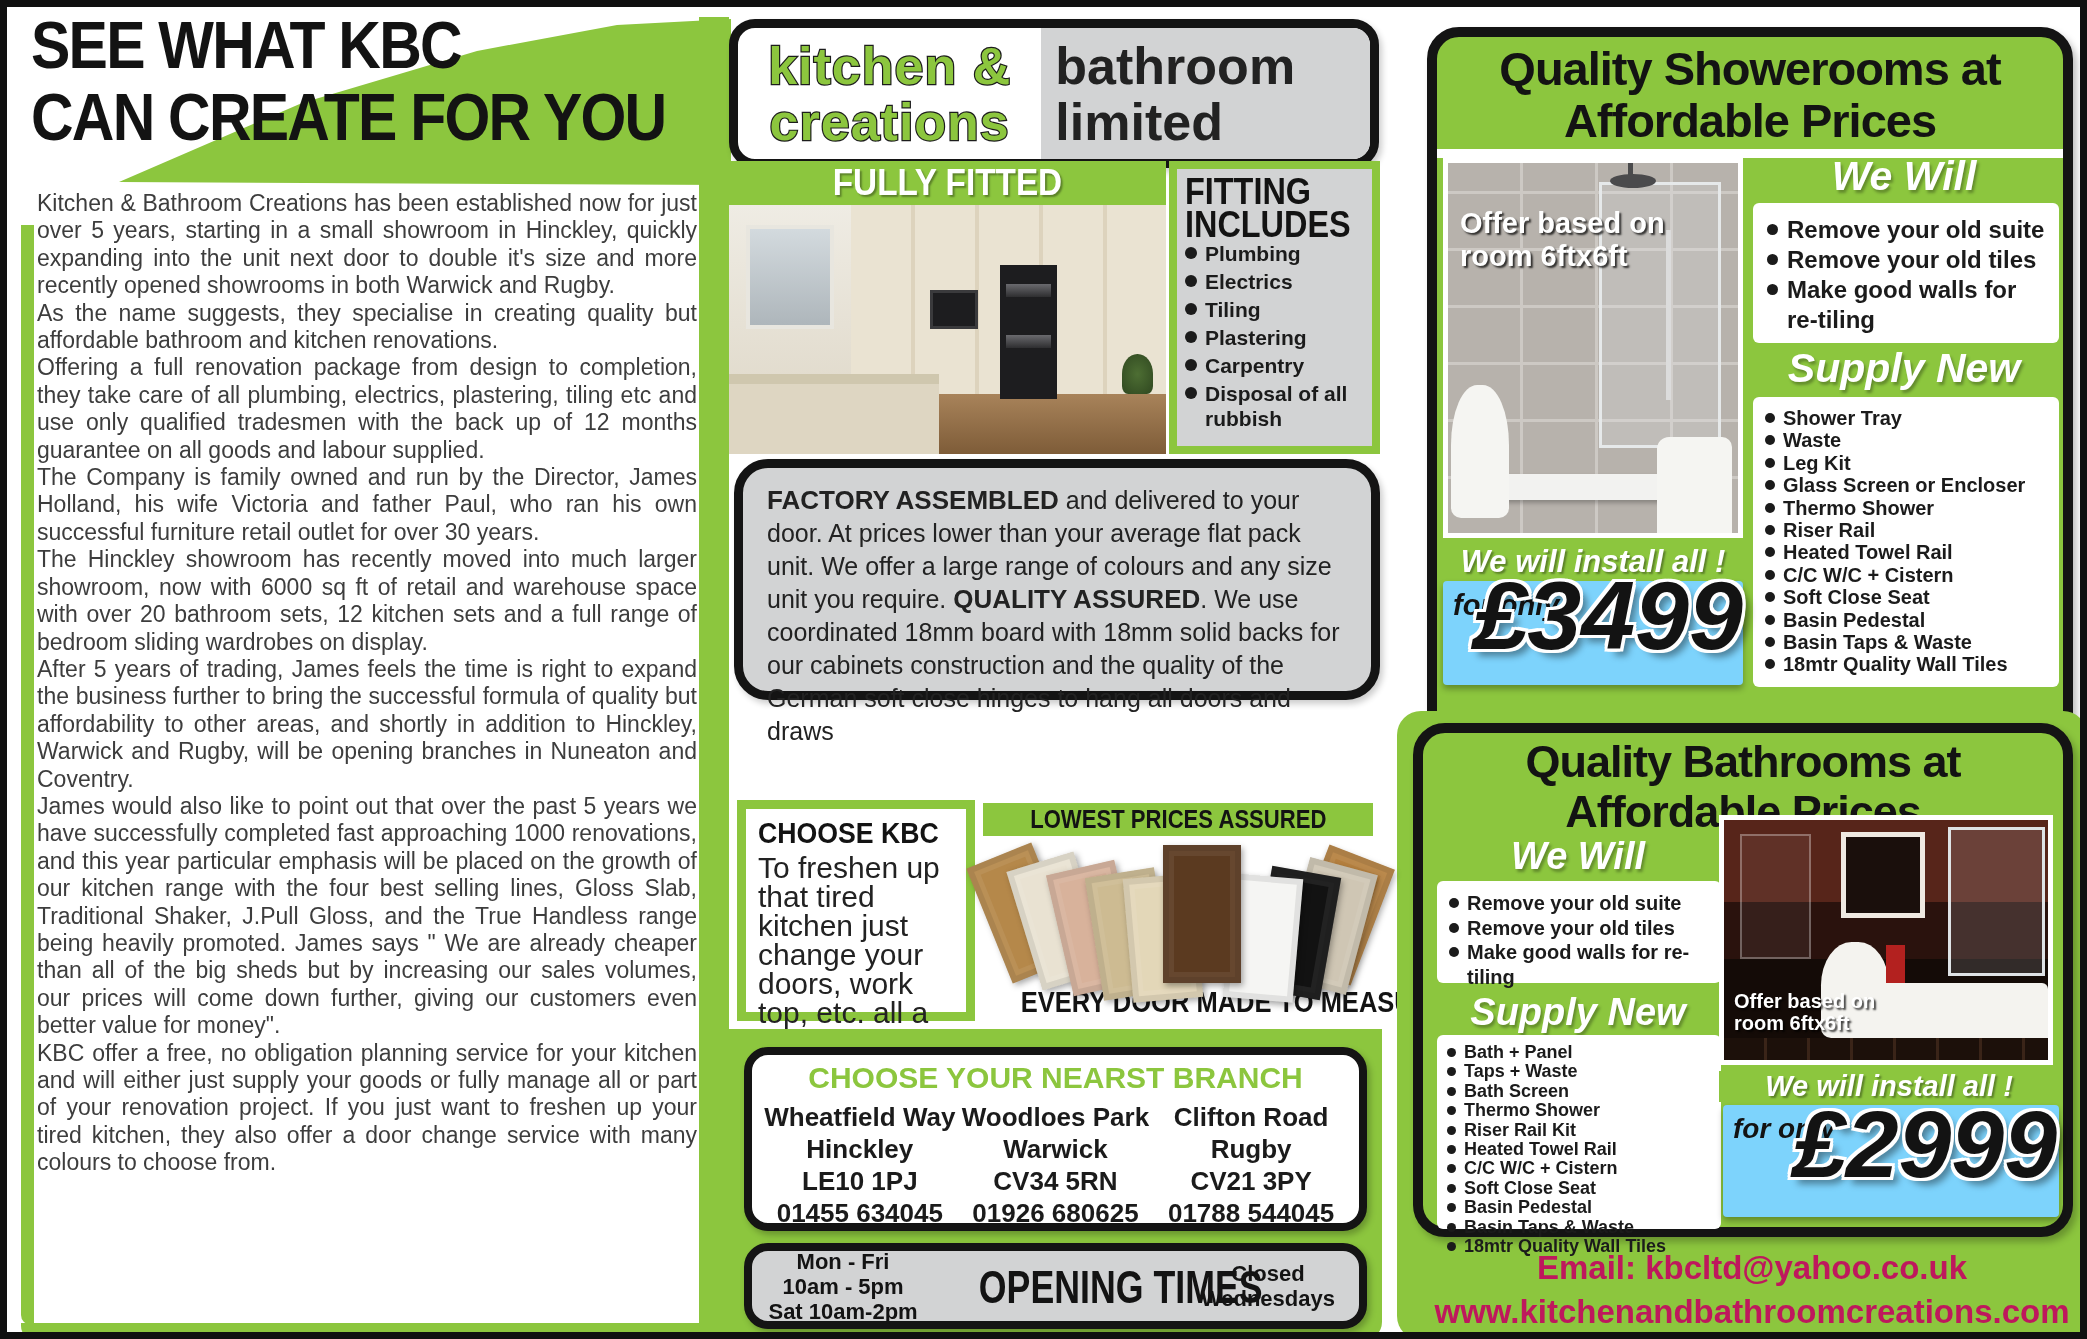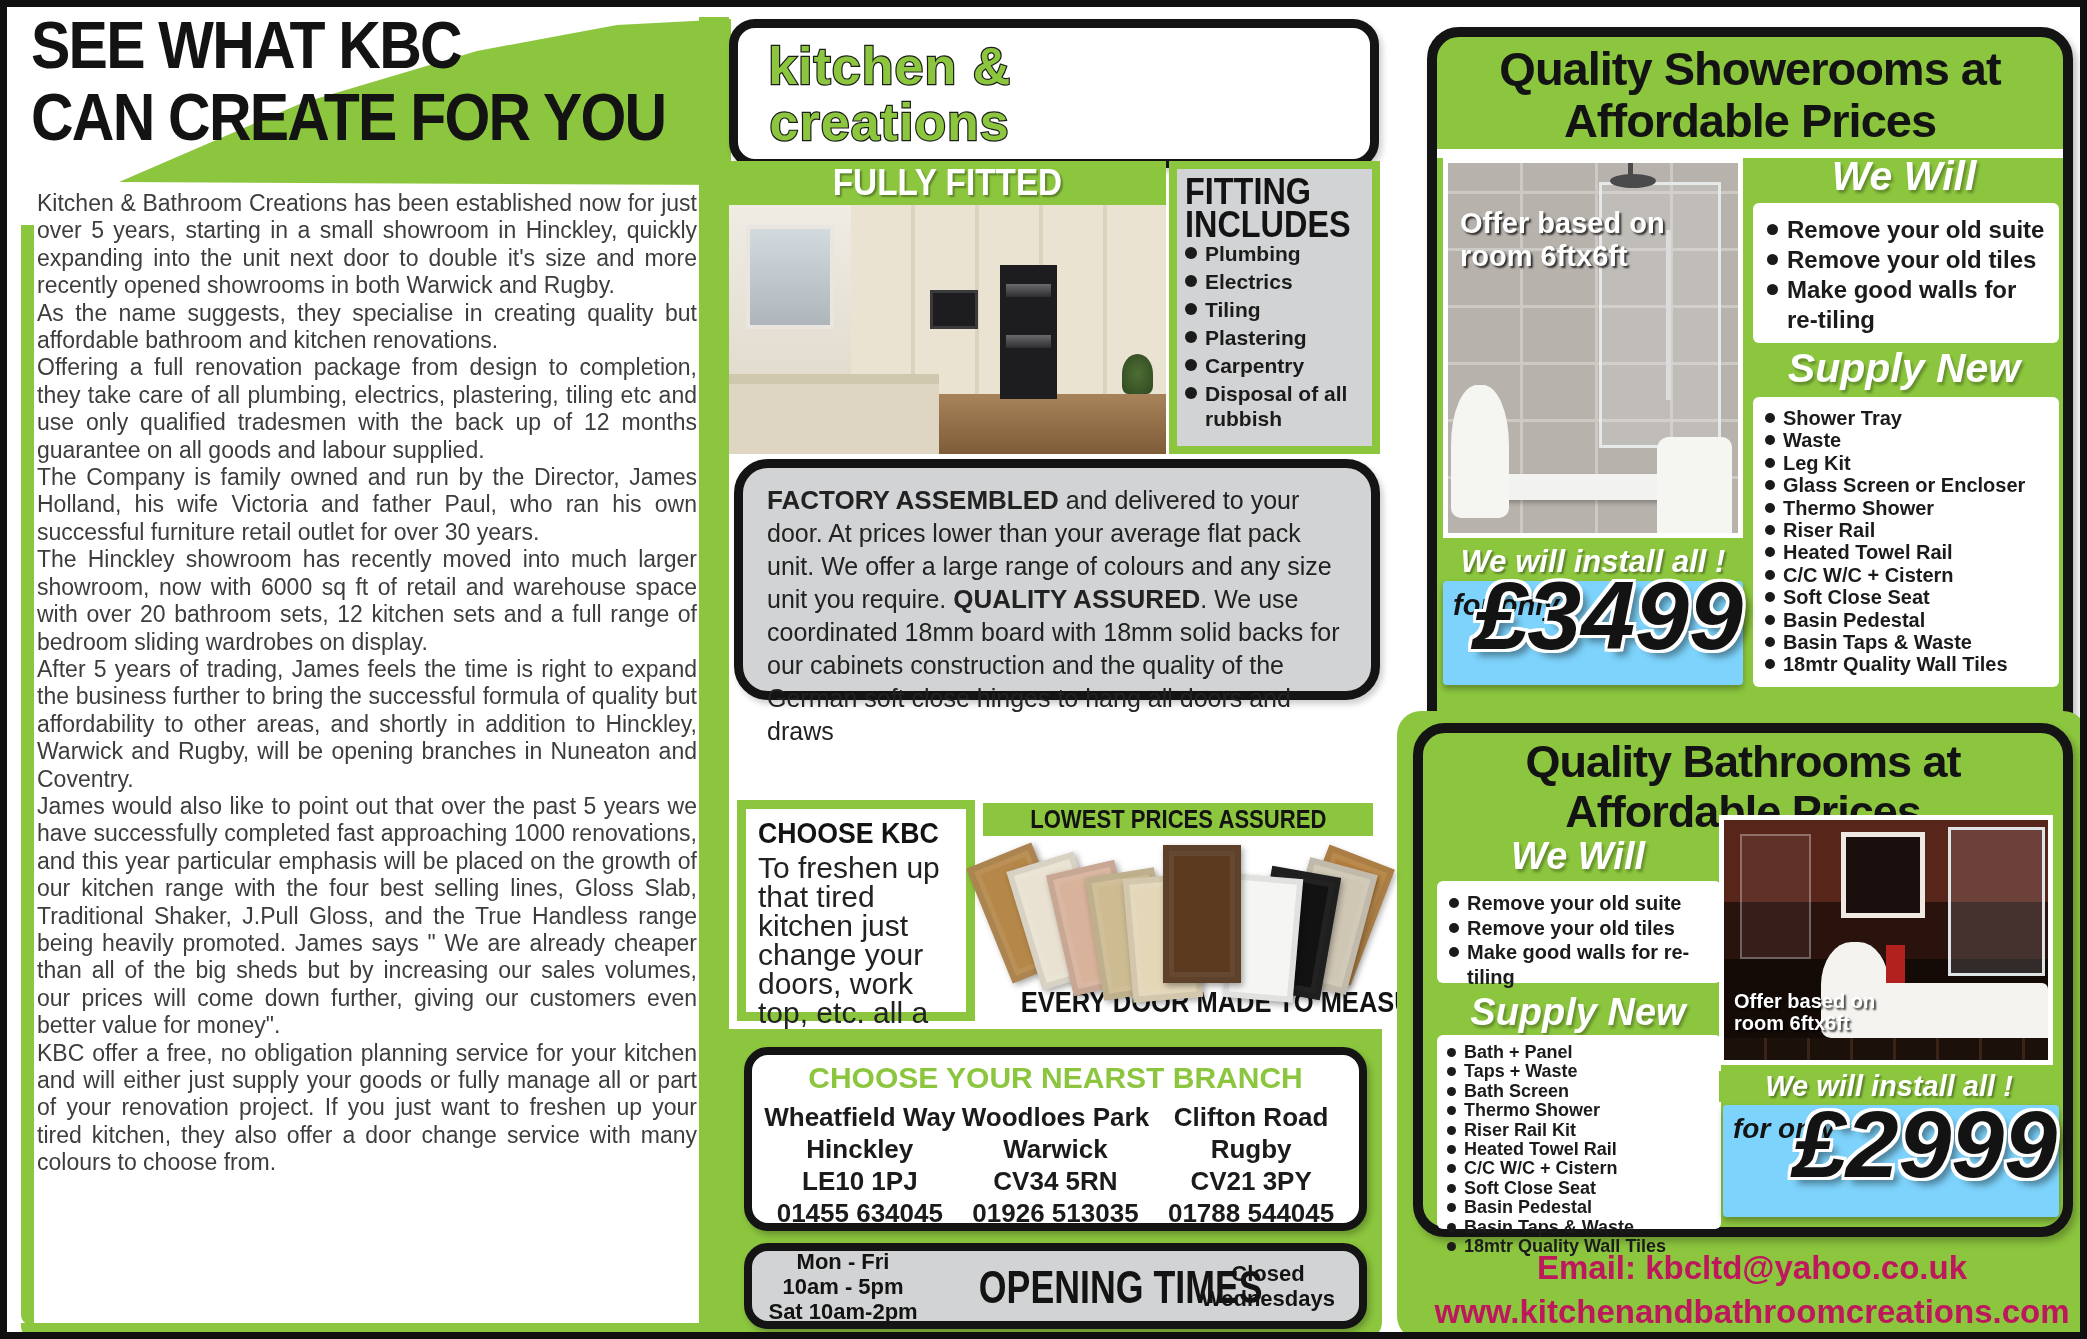--- a/index.html
+++ b/index.html
@@ -159,20 +159,24 @@
       <p>After 5 years of trading, James feels the time is right to expand the business further to bring the successful formula of quality but affordability to other areas, and shortly in addition to Hinckley, Warwick and Rugby, will be opening branches in Nuneaton and Coventry.</p>
       <p>James would also like to point out that over the past 5 years we have successfully completed fast approaching 1000 renovations, and this year particular emphasis will be placed on the growth of our kitchen range with the four best selling lines, Gloss Slab, Traditional Shaker, J.Pull Gloss, and the True Handless range being heavily promoted. James says " We are already cheaper than all of the big sheds but by increasing our sales volumes, our prices will come down further, giving our customers even better value for money".</p>
       <p>KBC offer a free, no obligation planning service for your kitchen and will either just supply your goods or fully manage all or part of your renovation project. If you just want to freshen up your tired kitchen, they also offer a door change service with many colours to choose from.</p>
     </div>
 
   <div class="abs logo-box">
     <div class="logo-left">
       <span class="logo-green">kitchen &amp;</span>
       <span class="logo-green">creations</span>
     </div>
+    <div class="logo-right">
+      <span class="logo-dark">bathroom</span>
+      <span class="logo-dark">limited</span>
+    </div>
   </div>
 
   <div class="abs green ff-band">
     <span>FULLY FITTED</span>
   </div>
 
   <div class="abs kp">
     <div class="abs kp-cabs"></div>
     <div class="abs kp-window"></div>
     <div class="abs kp-floor"></div>
@@ -257,21 +261,21 @@
         <div class="branch-col">
         <div>Wheatfield Way</div>
         <div>Hinckley</div>
         <div>LE10 1PJ</div>
         <div>01455 634045</div>
       </div>
         <div class="branch-col">
         <div>Woodloes Park</div>
         <div>Warwick</div>
         <div>CV34 5RN</div>
-        <div>01926 513035</div>
+        <div>01926 680625</div>
       </div>
         <div class="branch-col">
         <div>Clifton Road</div>
         <div>Rugby</div>
         <div>CV21 3PY</div>
         <div>01788 544045</div>
       </div>
       </div>
   </div>
 

